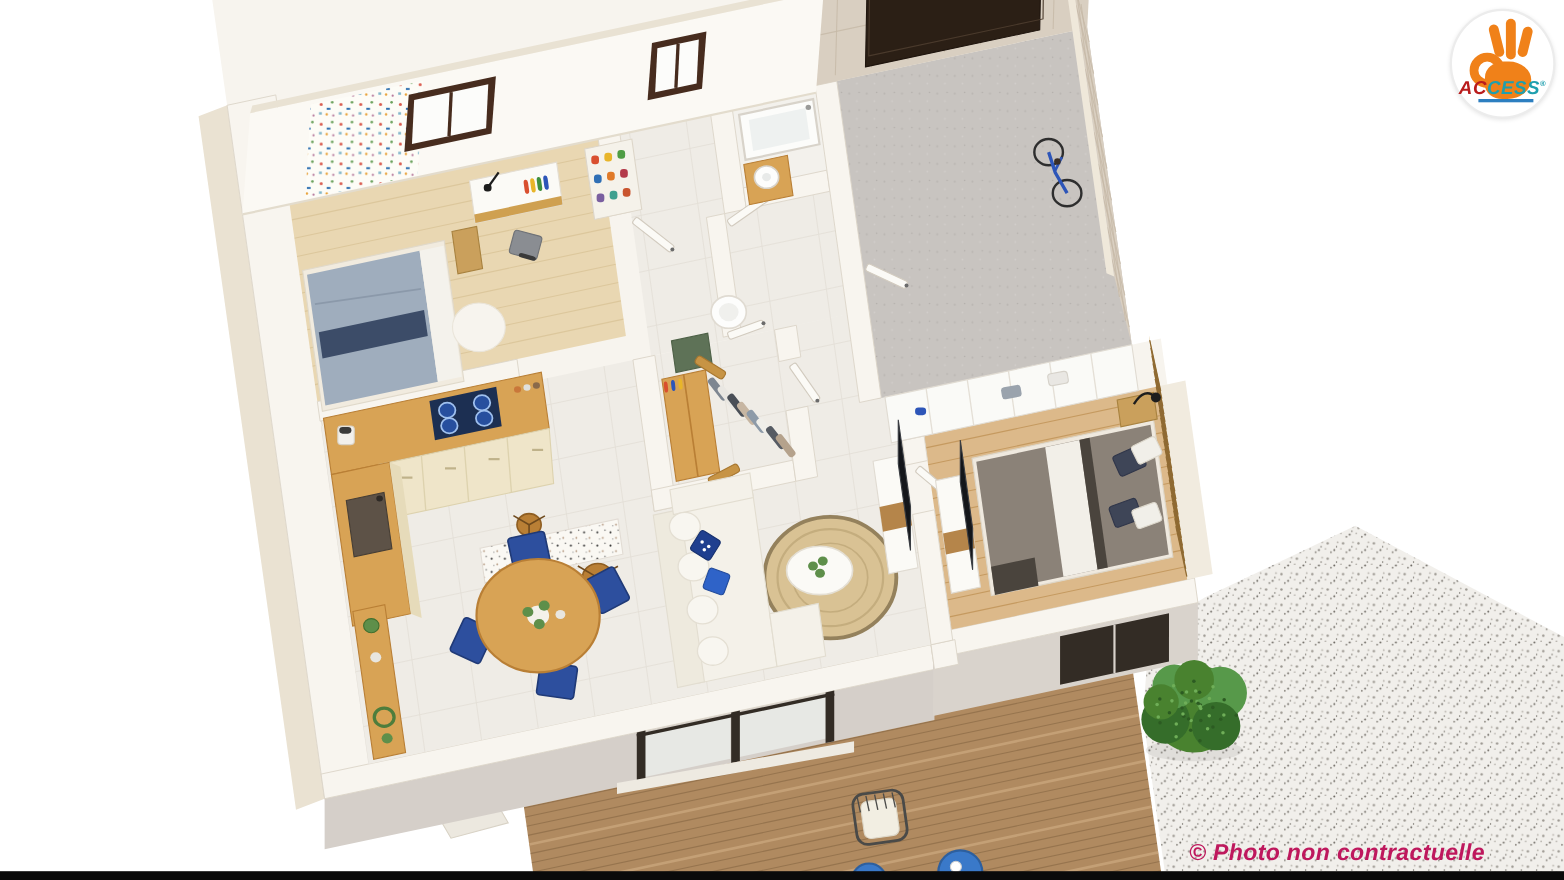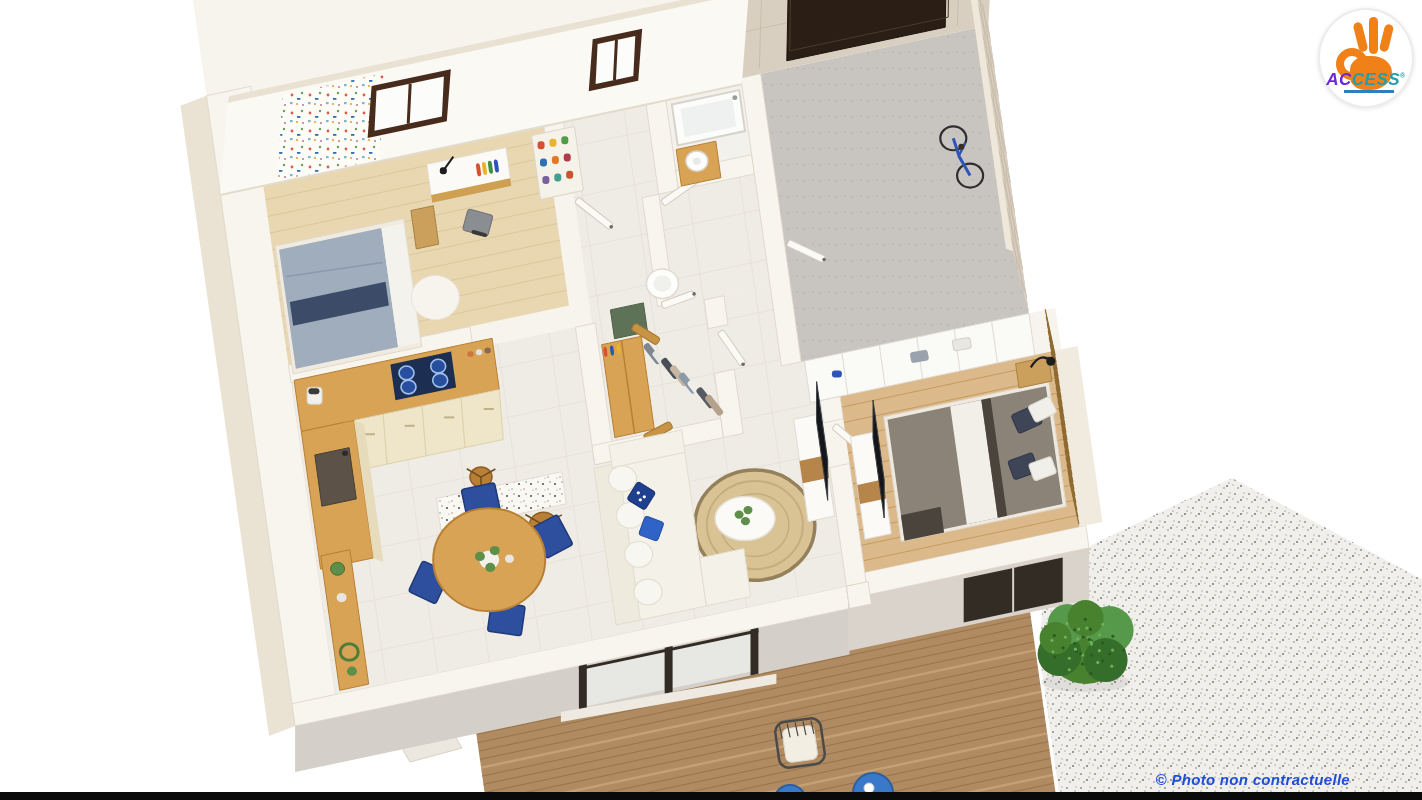--- a/index.html
+++ b/index.html
@@ -13,27 +13,27 @@
   .finger{position:absolute;background:#f08119;border-radius:5px;width:9px;}
   .f1{height:30px;left:38px;top:14px;transform:rotate(-14deg);}
   .f2{height:37px;left:51px;top:9px;}
   .f3{height:28px;left:64px;top:16px;transform:rotate(14deg);}
   .palm{position:absolute;width:42px;height:34px;background:#f08119;border-radius:46% 54% 58% 42%;
         left:32px;top:48px;}
   .okring{position:absolute;width:16px;height:16px;border:8px solid #f08119;border-radius:50%;
           left:18px;top:40px;background:#fff;}
   .logo-text{position:absolute;left:0;right:0;top:62px;text-align:center;
              font-weight:bold;font-style:italic;font-size:17px;letter-spacing:.5px;}
-  .logo-ac{color:#6d28d9;}
+  .logo-ac{color:#b91c1c;}
   .logo-cess{color:#1f9fae;font-style:italic;}
   .logo-reg{font-size:7px;color:#1f9fae;font-style:normal;vertical-align:super;}
   .logo-underline{position:absolute;left:26px;top:82px;width:50px;height:3px;background:#2d7fc0;}
   
-  .watermark{position:absolute;right:72px;bottom:12px;color:#1d4ed8;font-weight:bold;
-             font-style:italic;font-size:15px;letter-spacing:.3px;}
+  .watermark{position:absolute;right:72px;bottom:12px;color:#be185d;font-weight:bold;
+             font-style:italic;font-size:21px;letter-spacing:.3px;}
   .bottom-bar{position:absolute;left:0;right:0;bottom:0;height:8px;background:#0a0a0a;}
 </style>
 </head>
 <body>
 
 <div class="stage">
   <svg id="scene" width="1422" height="800" viewBox="0 0 1422 800">
     <defs id="scene-defs">
       <pattern id="pat-gravel" width="14" height="14" patternUnits="userSpaceOnUse">
         <rect width="14" height="14" fill="#f1efeb"></rect>

